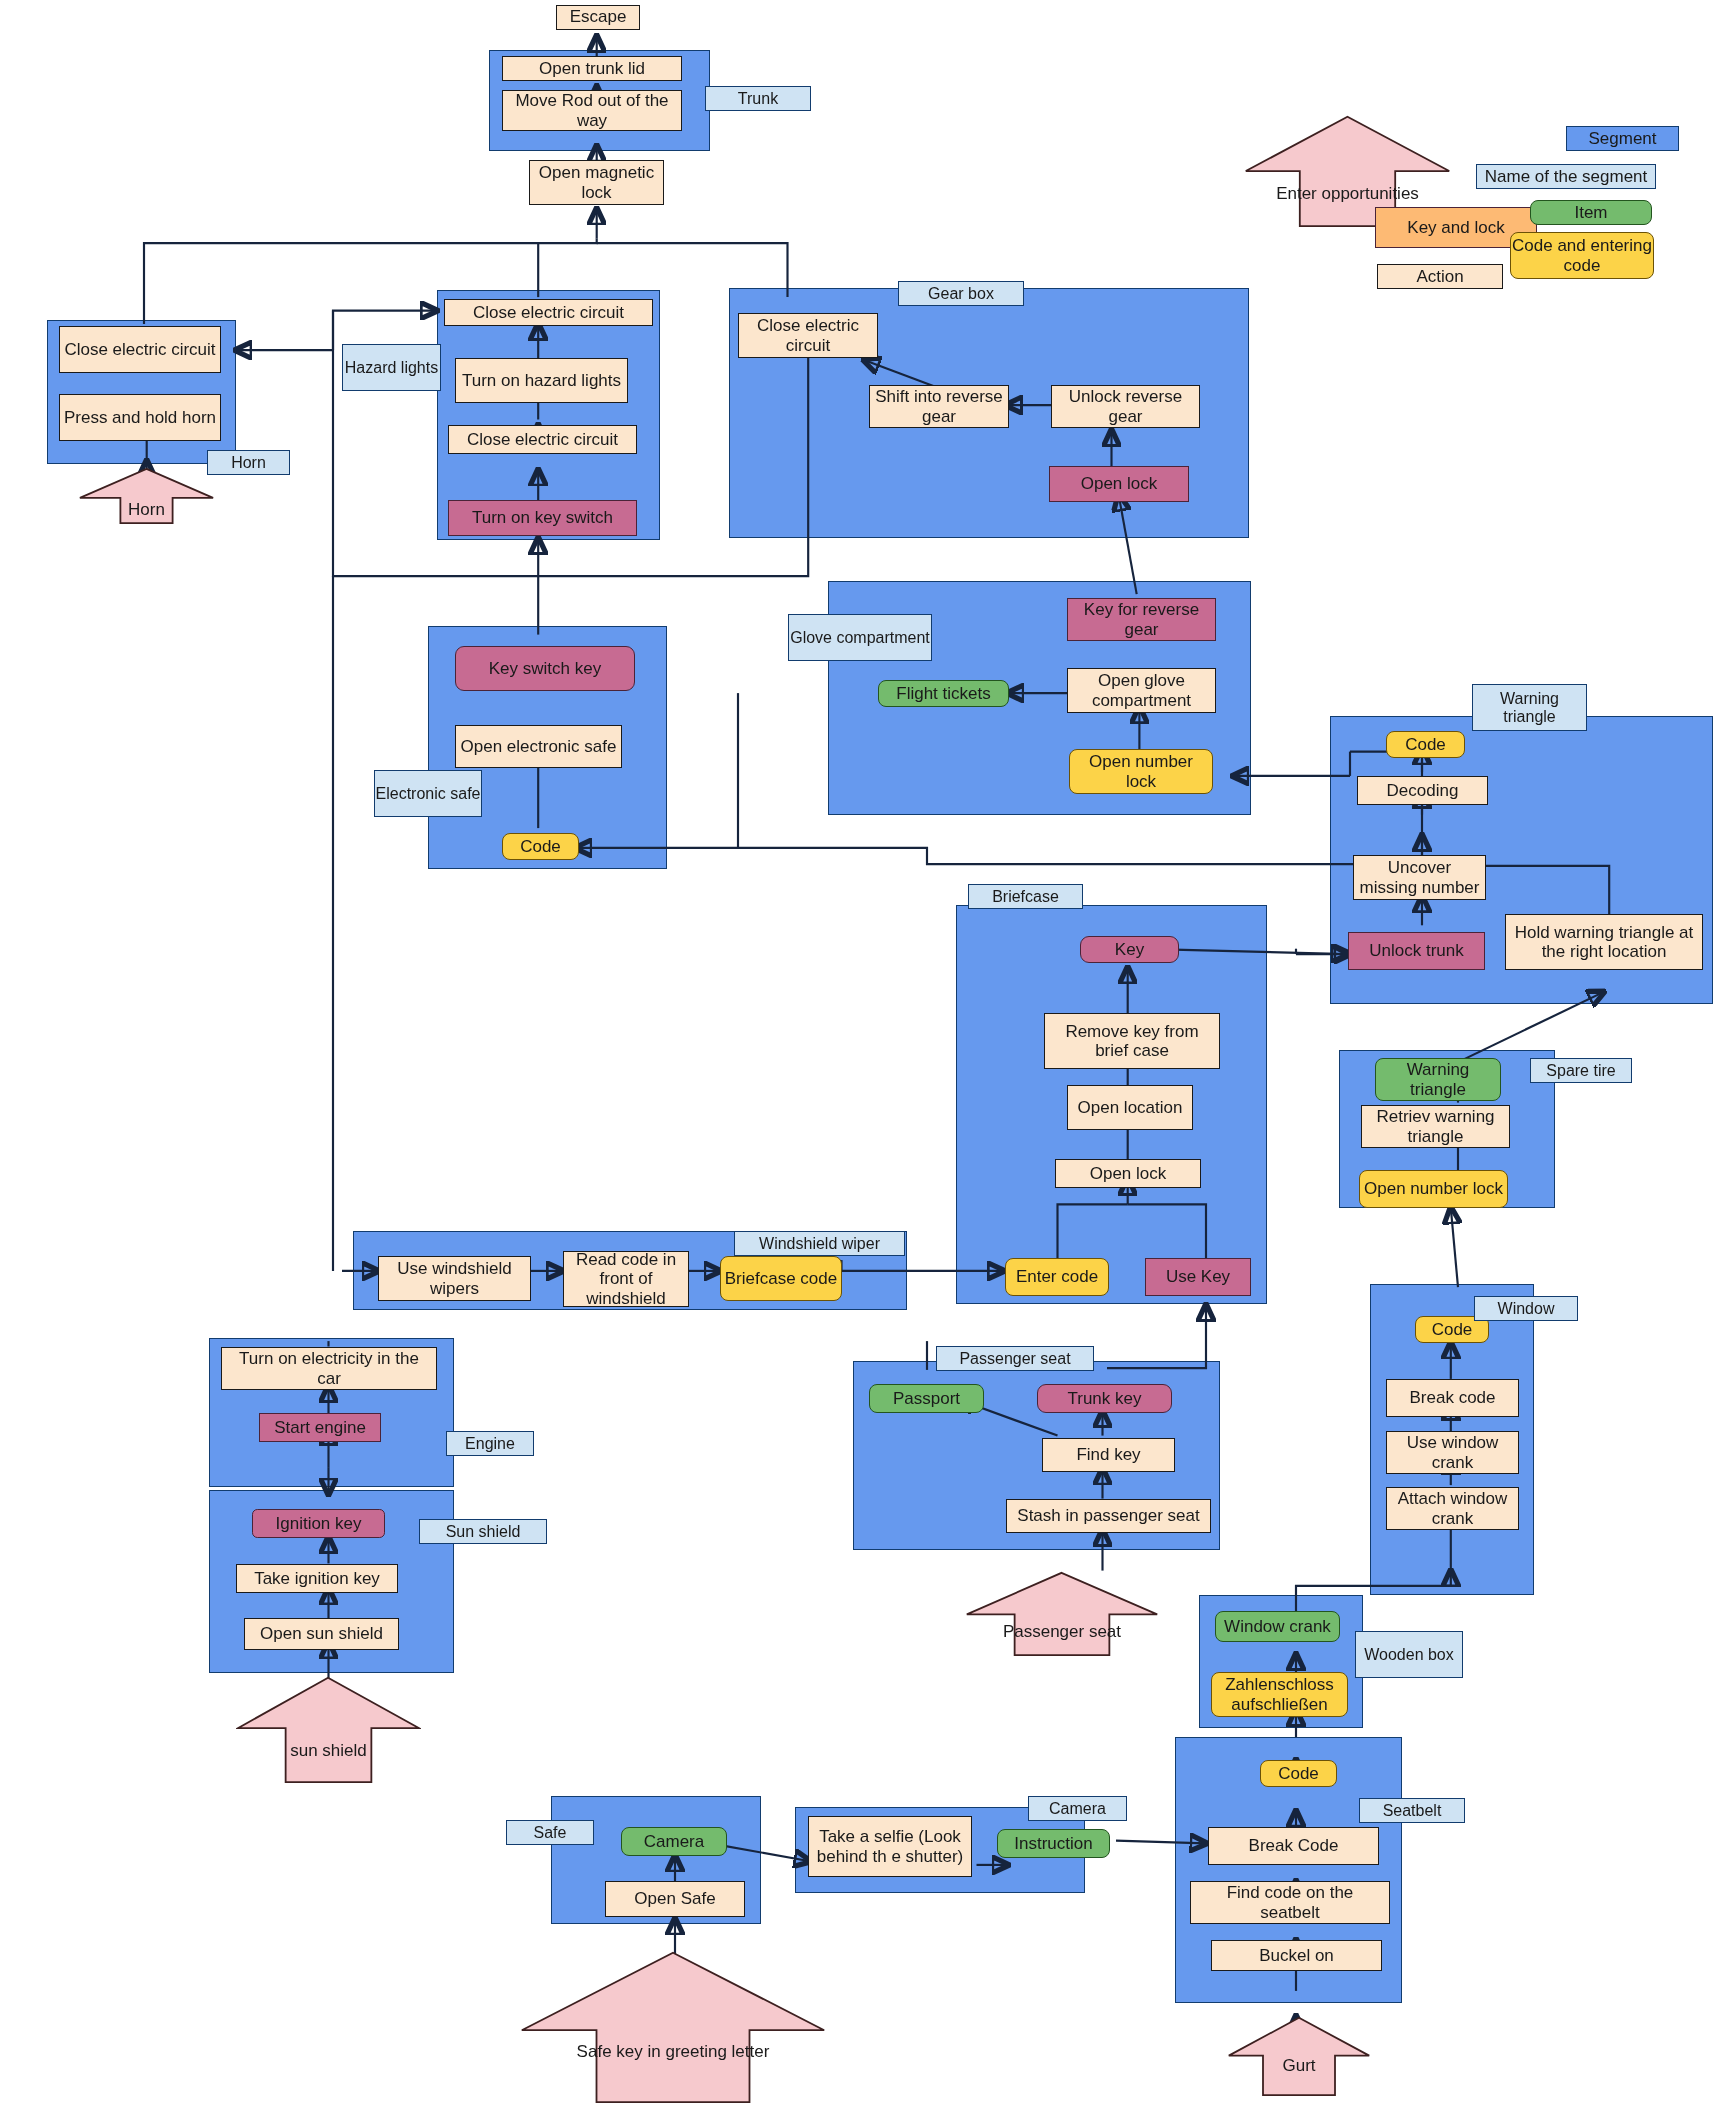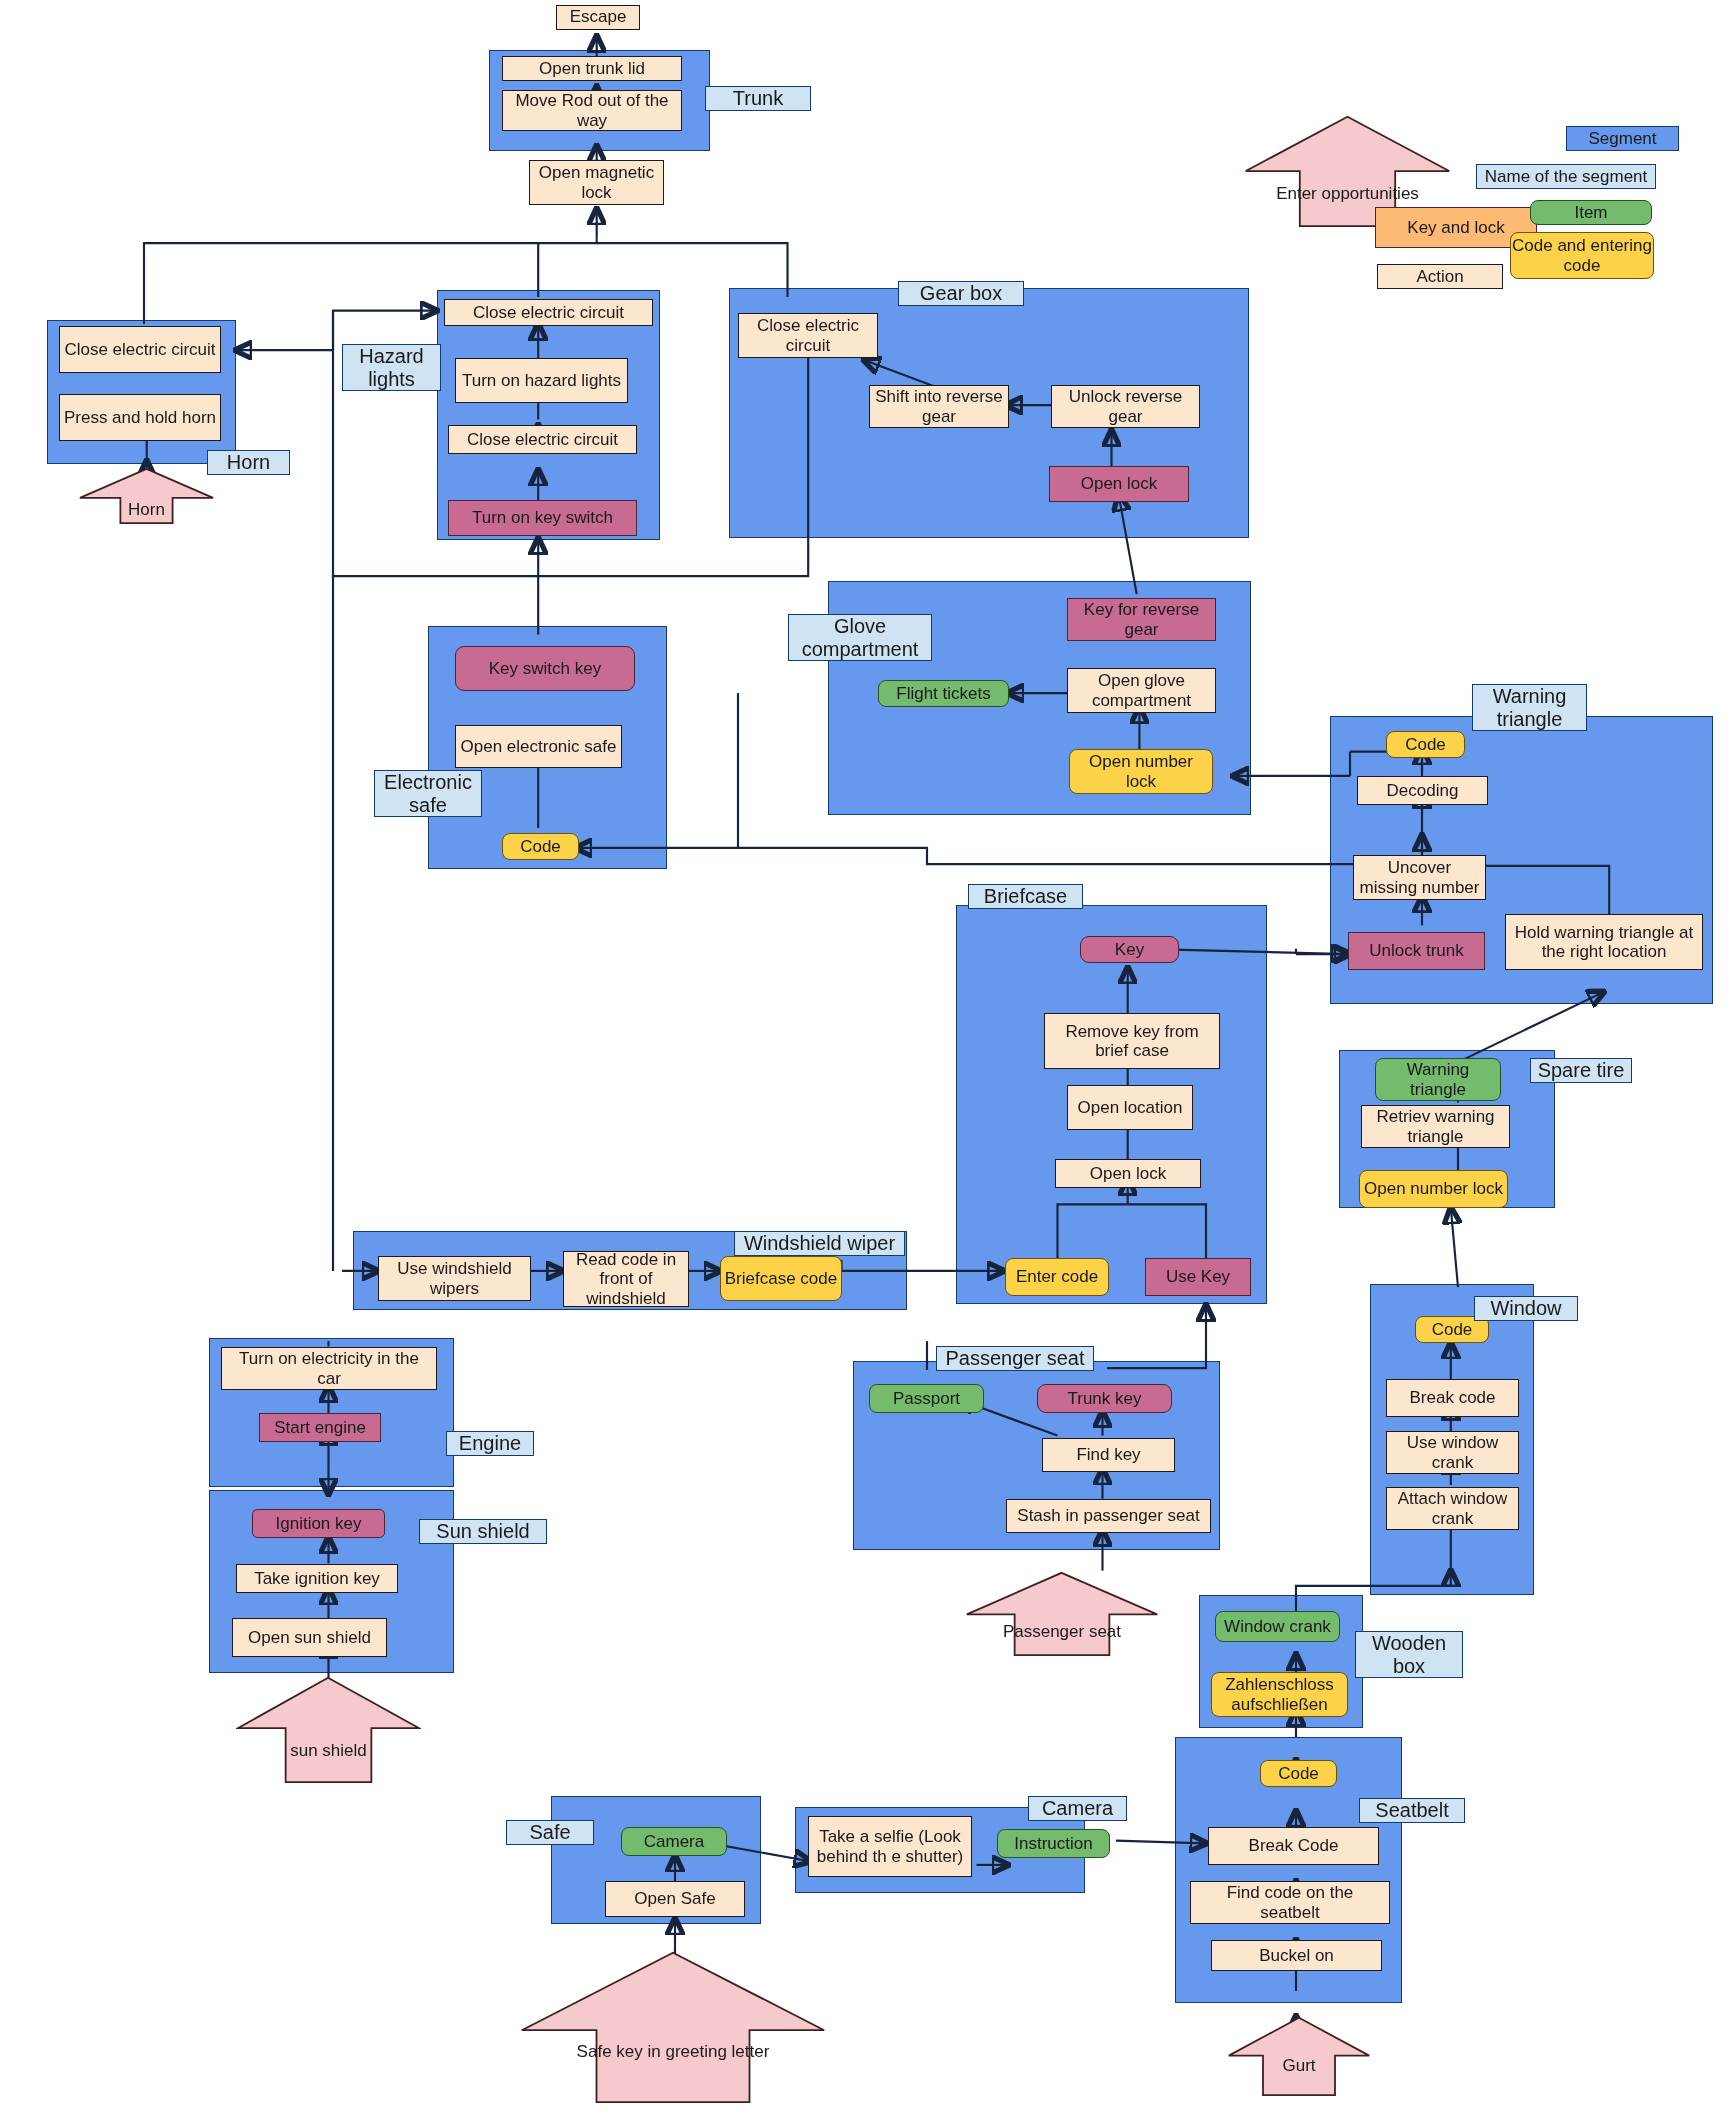--- a/index.html
+++ b/index.html
@@ -14,21 +14,21 @@
     box-sizing:border-box;
   }
   
   .segname{
     position:absolute;
     background:#cfe3f3;
     border:1.8px solid #123c6e;
     box-sizing:border-box;
     display:flex;align-items:center;justify-content:center;
     text-align:center;
-    font-size:20px;color:#1a1a1a;line-height:1.12;
+    font-size:16px;color:#1a1a1a;line-height:1.12;
     z-index:6;
   }
   
   .node{
     position:absolute;
     background:#fce6cd;
     border:1.8px solid #1a1a1a;
     box-sizing:border-box;
     display:flex;align-items:center;justify-content:center;
     text-align:center;
@@ -313,21 +313,21 @@
   <div class="segment" style="left:209px;top:1338px;width:245px;height:149px;"></div>
   <div class="segname" style="left:446px;top:1431px;width:88px;height:25px;">Engine</div>
   <div class="node" style="left:221px;top:1347px;width:216px;height:43px;">Turn on electricity in the car</div>
   <div class="keylock" style="left:259px;top:1413px;width:122px;height:29px;">Start engine</div>
 
   <div class="segment" style="left:209px;top:1490px;width:245px;height:183px;"></div>
   <div class="segname" style="left:419px;top:1519px;width:128px;height:25px;">Sun shield</div>
   <div class="keylock round" style="left:252px;top:1509px;width:133px;height:29px;">Ignition key</div>
   <div class="keylock" style="left:252px;top:1509px;width:133px;height:29px;border-radius:5.4px;">Ignition key</div>
   <div class="node" style="left:236px;top:1564px;width:162px;height:29px;">Take ignition key</div>
-  <div class="node" style="left:232px;top:1618px;width:155px;height:39px;">Open sun shield</div>
+  <div class="node" style="left:244px;top:1618px;width:155px;height:32px;">Open sun shield</div>
   <div class="entry" style="left:236px;top:1676px;width:185px;height:108px;">
     <svg viewBox="0 0 205 120" preserveAspectRatio="none">
         <polygon points="102,2 203,58 150,58 150,118 55,118 55,58 2,58" fill="#f6c9cd" stroke="#3d2020" stroke-width="2"></polygon>
       </svg>
     <div class="etxt" style="bottom:22%;">sun shield</div>
   </div>
 
   <div class="segment" style="left:853px;top:1361px;width:367px;height:189px;"></div>
   <div class="segname" style="left:936px;top:1346px;width:158px;height:25px;">Passenger seat</div>
   <div class="item" style="left:869px;top:1384px;width:115px;height:29px;">Passport</div>

